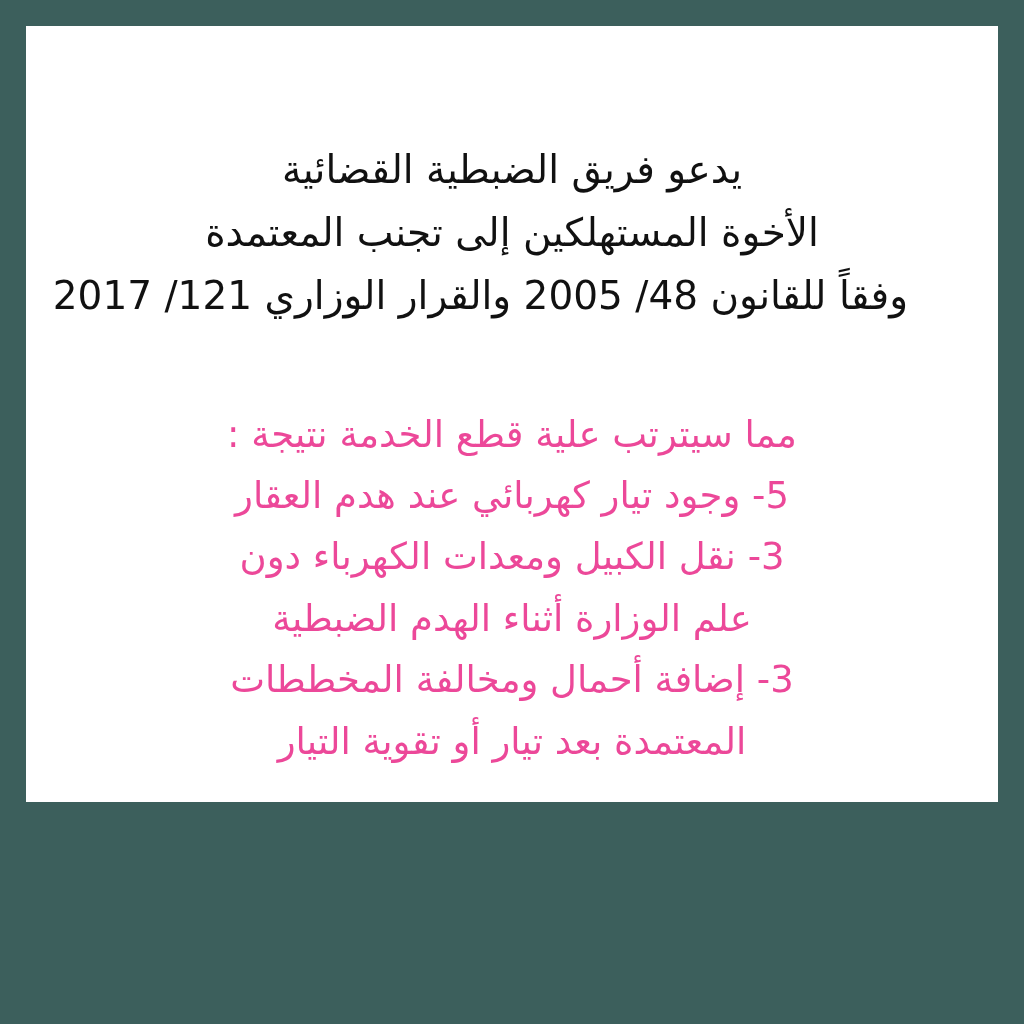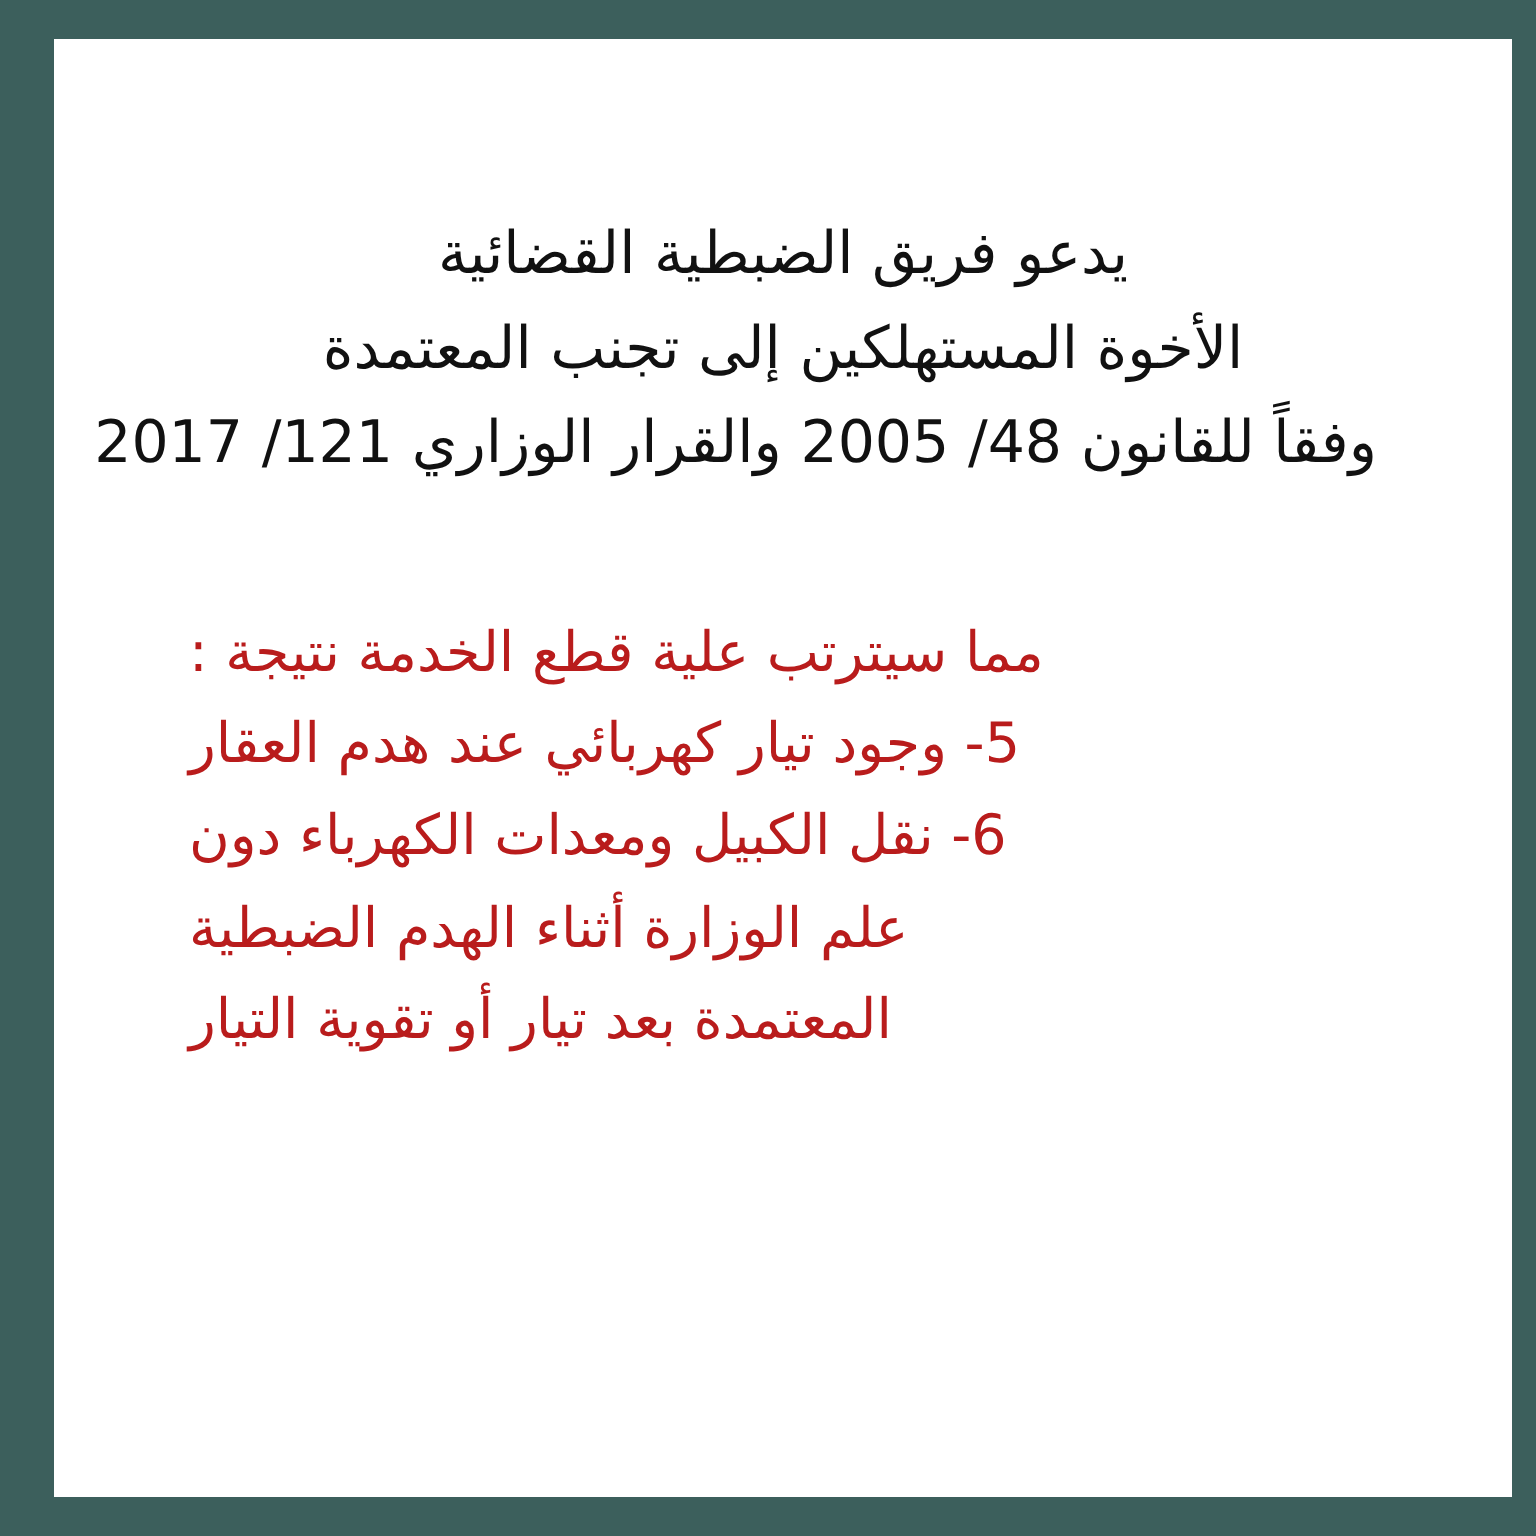--- a/index.html
+++ b/index.html
@@ -11,27 +11,26 @@
     height: 1024px;
     background: #3c5f5c;
     font-family: "DejaVu Sans", sans-serif;
     overflow: hidden;
   }
   .poster {
     position: absolute;
     left: 26px;
     top: 26px;
     width: 972px;
-    height: 972px;
+    height: 776px;
     background: #ffffff;
     box-sizing: border-box;
     display: flex;
     flex-direction: column;
     align-items: center;
-    margin-left: 10px;
   }
   .content {
     width: 100%;
     padding: 0 90px;
     box-sizing: border-box;
     text-align: center;
     direction: rtl;
   }
   .headline {
     margin-top: 112px;
@@ -45,22 +44,22 @@
   .headline .line {
     display: block;
     white-space: nowrap;
   }
   .gap {
     height: 76px;
   }
   .body-block {
     font-size: 37px;
     line-height: 1.66;
-    color: #b91c1c;
-    text-align: left;
+    color: #ec4899;
+    text-align: center;
   }
   .body-block .line {
     display: block;
   }
   .item {
     display: block;
   }
   .item .line {
     display: block;
   }
@@ -80,23 +79,24 @@
     <div class="gap"></div>
 
     <div class="body-block">
       <span class="line">مما سيترتب علية قطع الخدمة نتيجة  :</span>
 
       <span class="item">
         <span class="line">5- وجود تيار كهربائي عند هدم العقار</span>
       </span>
 
       <span class="item">
-        <span class="line">6- نقل الكبيل ومعدات الكهرباء دون</span>
+        <span class="line">3- نقل الكبيل ومعدات الكهرباء دون</span>
         <span class="line">علم الوزارة أثناء الهدم الضبطية</span>
       </span>
 
       <span class="item">
+        <span class="line">3- إضافة أحمال ومخالفة المخططات</span>
         <span class="line">المعتمدة  بعد تيار أو تقوية التيار</span>
       </span>
     </div>
 
   </div>
 </div>
 
 </body></html>

